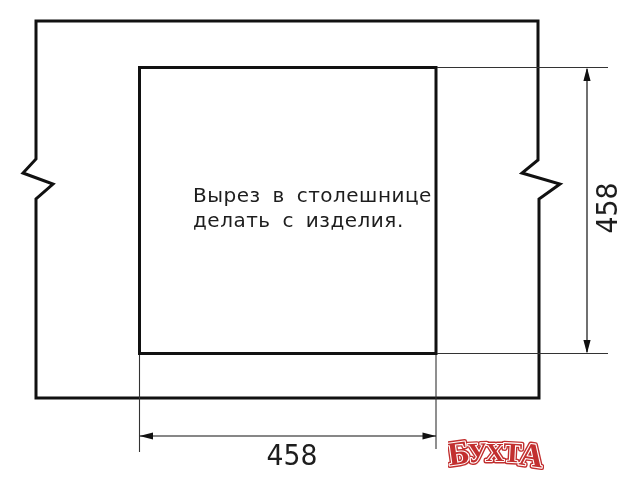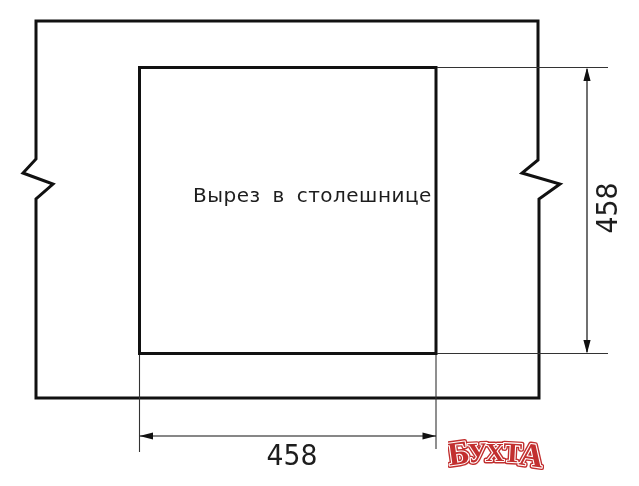--- a/index.html
+++ b/index.html
@@ -58,20 +58,21 @@
     <line x1="140" y1="436" x2="436" y2="436" stroke="#111111" stroke-width="1.2"></line>
 
     <polygon points="587,67.5 583.4,81 590.6,81" fill="#111111"></polygon>
     <polygon points="587,353.5 583.4,340 590.6,340" fill="#111111"></polygon>
     <polygon points="139.5,436 153,432.4 153,439.6" fill="#111111"></polygon>
     <polygon points="436,436 422.5,432.4 422.5,439.6" fill="#111111"></polygon>
   </svg>
 
   <div class="note">
     <div>Вырез в столешнице</div>
+    <div>делать с изделия.</div>
   </div>
 
   <div class="dim-label bottom">458</div>
   <div class="dim-label right">458</div>
 
   <svg id="logo" width="96" height="50" viewBox="0 0 96 50" font-family="Liberation Serif, serif" font-weight="bold" text-anchor="middle">
 
     <g fill="#c22f2f" stroke="#c22f2f" stroke-width="5" stroke-linejoin="round">
       <text x="12" y="34" font-size="33" transform="rotate(-8 12 34)">Б</text>
       <text x="30" y="32" font-size="28" transform="rotate(-3 30 32)">У</text>

